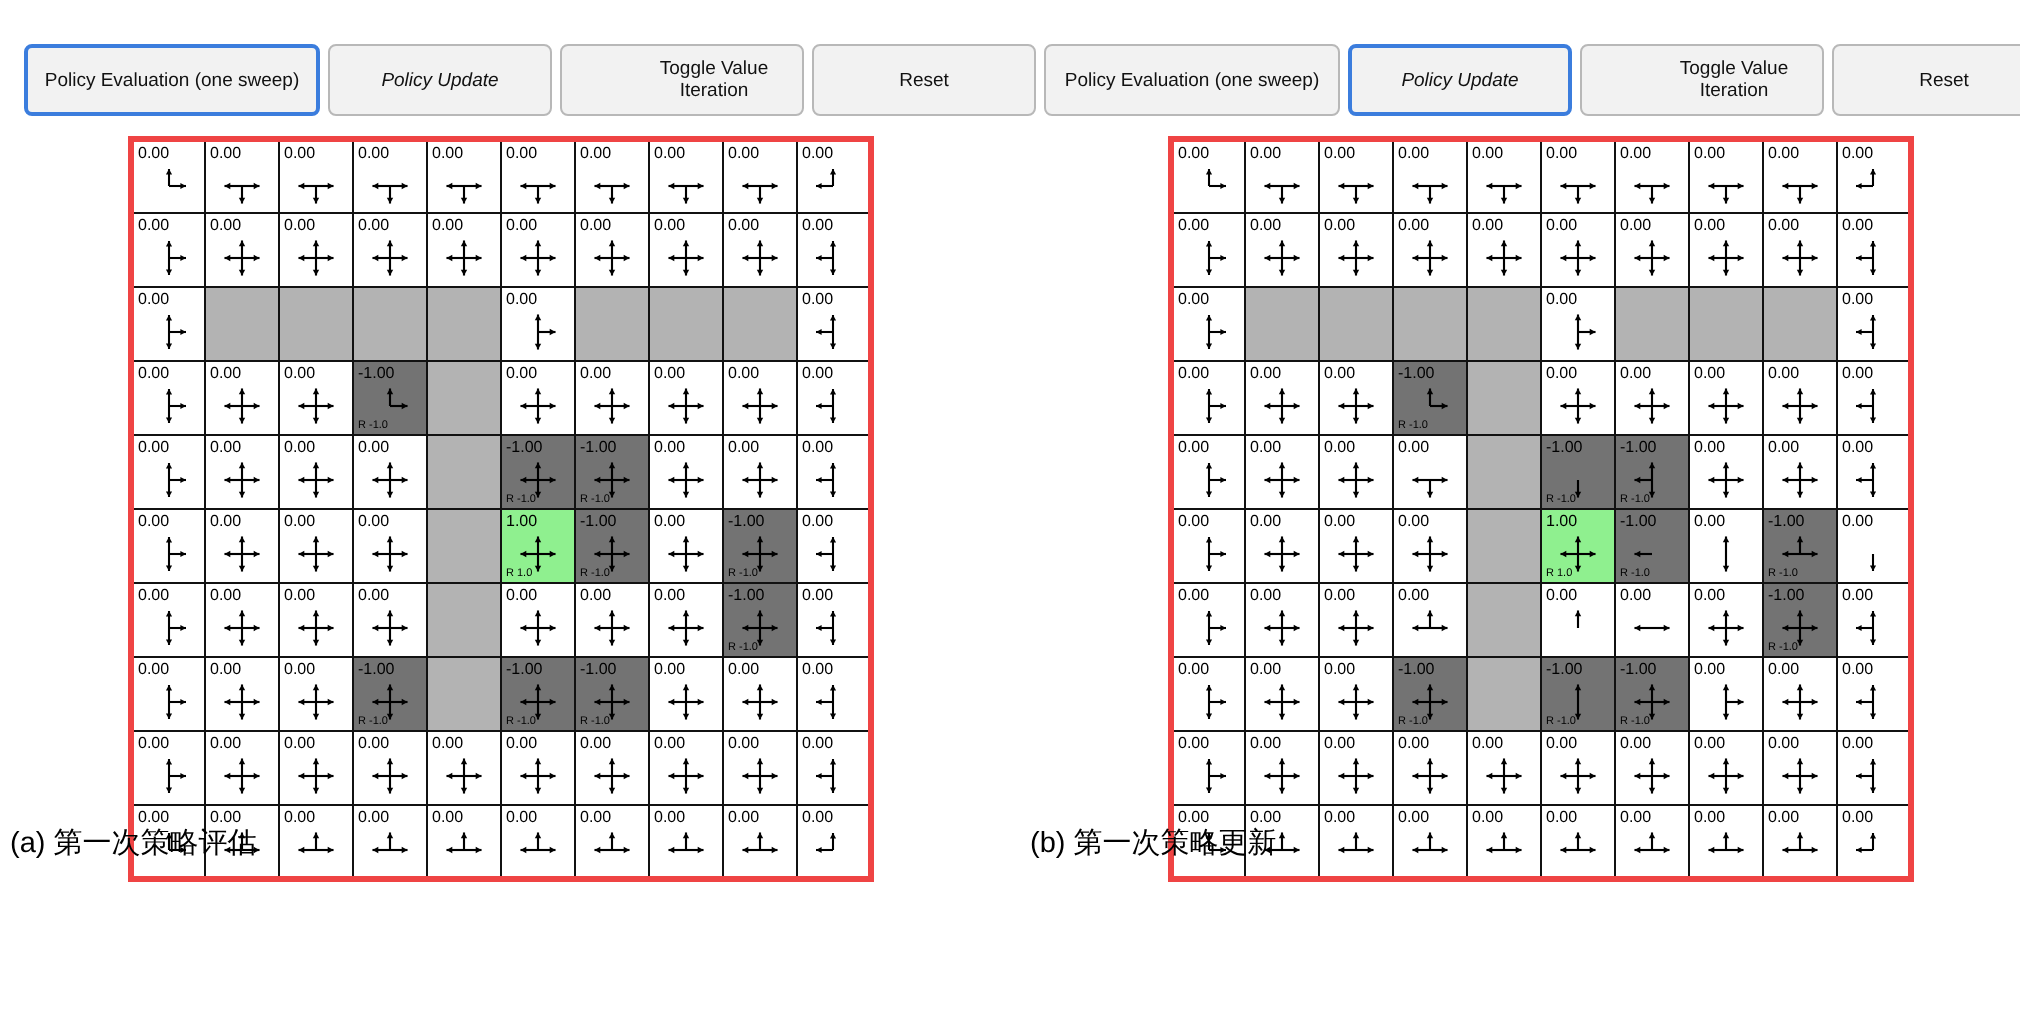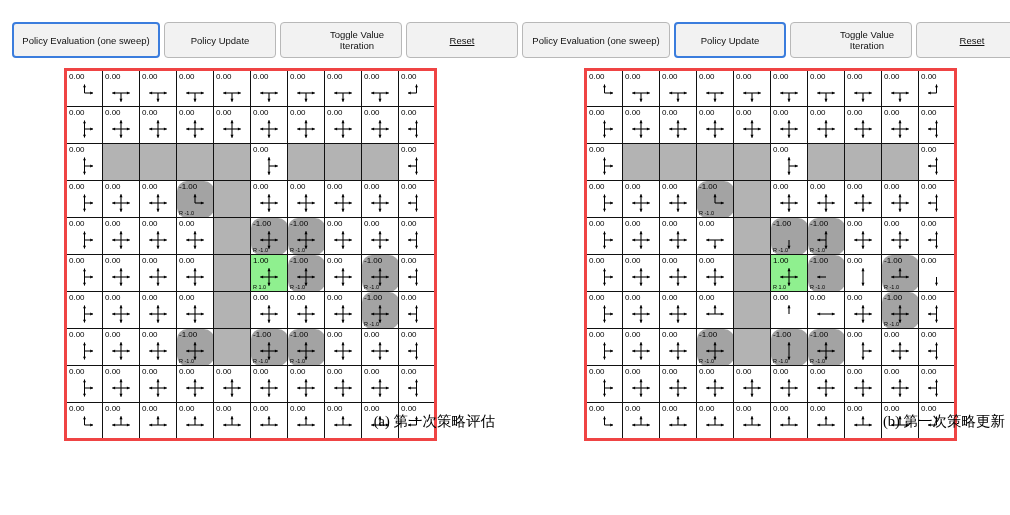--- a/index.html
+++ b/index.html
@@ -45,23 +45,23 @@
     color: #111;
     display: flex;
     align-items: center;
     justify-content: center;
     text-align: center;
     padding: 0 4px;
     box-sizing: border-box;
     cursor: pointer;
   }
   .btn.w1 { width: 148px; }
-  .btn.w2 { width: 112px; }
+  .btn.w2 { width: 112px; font-style: italic; }
   .btn.w3 { width: 122px; padding-left: 36px; }
-  .btn.w4 { width: 112px; text-decoration: underline; }
+  .btn.w4 { width: 112px; }
   .btn.focused {
     border: 2px solid #3b7ddd;
     background: #f2f2f2;
   }
 
   .grid-wrap {
     position: absolute;
     top: 68px;
   }
   .panel-a .grid-wrap { left: 59px; }
@@ -76,21 +76,21 @@
     width: 37px;
     height: 37px;
     border: 1px solid #111;
     padding: 0;
     position: relative;
     vertical-align: top;
     box-sizing: border-box;
   }
   td.wall { background: #b3b3b3; }
   td.pos { background: #8ff08f; text-align: center; }
-  td.neg { background: #a3a3a3; border-radius: 10px; }
+  td.neg { background: #737373; }
 
   .val {
     position: absolute;
     top: 1px;
     left: 2px;
     font-size: 8px;
     line-height: 9px;
     font-family: "Liberation Sans", sans-serif;
     color: #000;
   }
@@ -113,23 +113,23 @@
   .arrows svg {
     display: block;
     width: 100%;
     height: 100%;
   }
 
   .caption {
     position: absolute;
     bottom: 18px;
     width: 100%;
-    text-align: right;
+    text-align: left;
     font-size: 14.5px;
-    font-family: Liberation Serif, serif;
+    font-family: Liberation Sans, sans-serif;
     color: #000;
   }
 </style>
 </head>
 <body>
 
 <div class="page">
   <div class="panel panel-a">
     <div class="toolbar">
         <div class="btn w1 focused">

